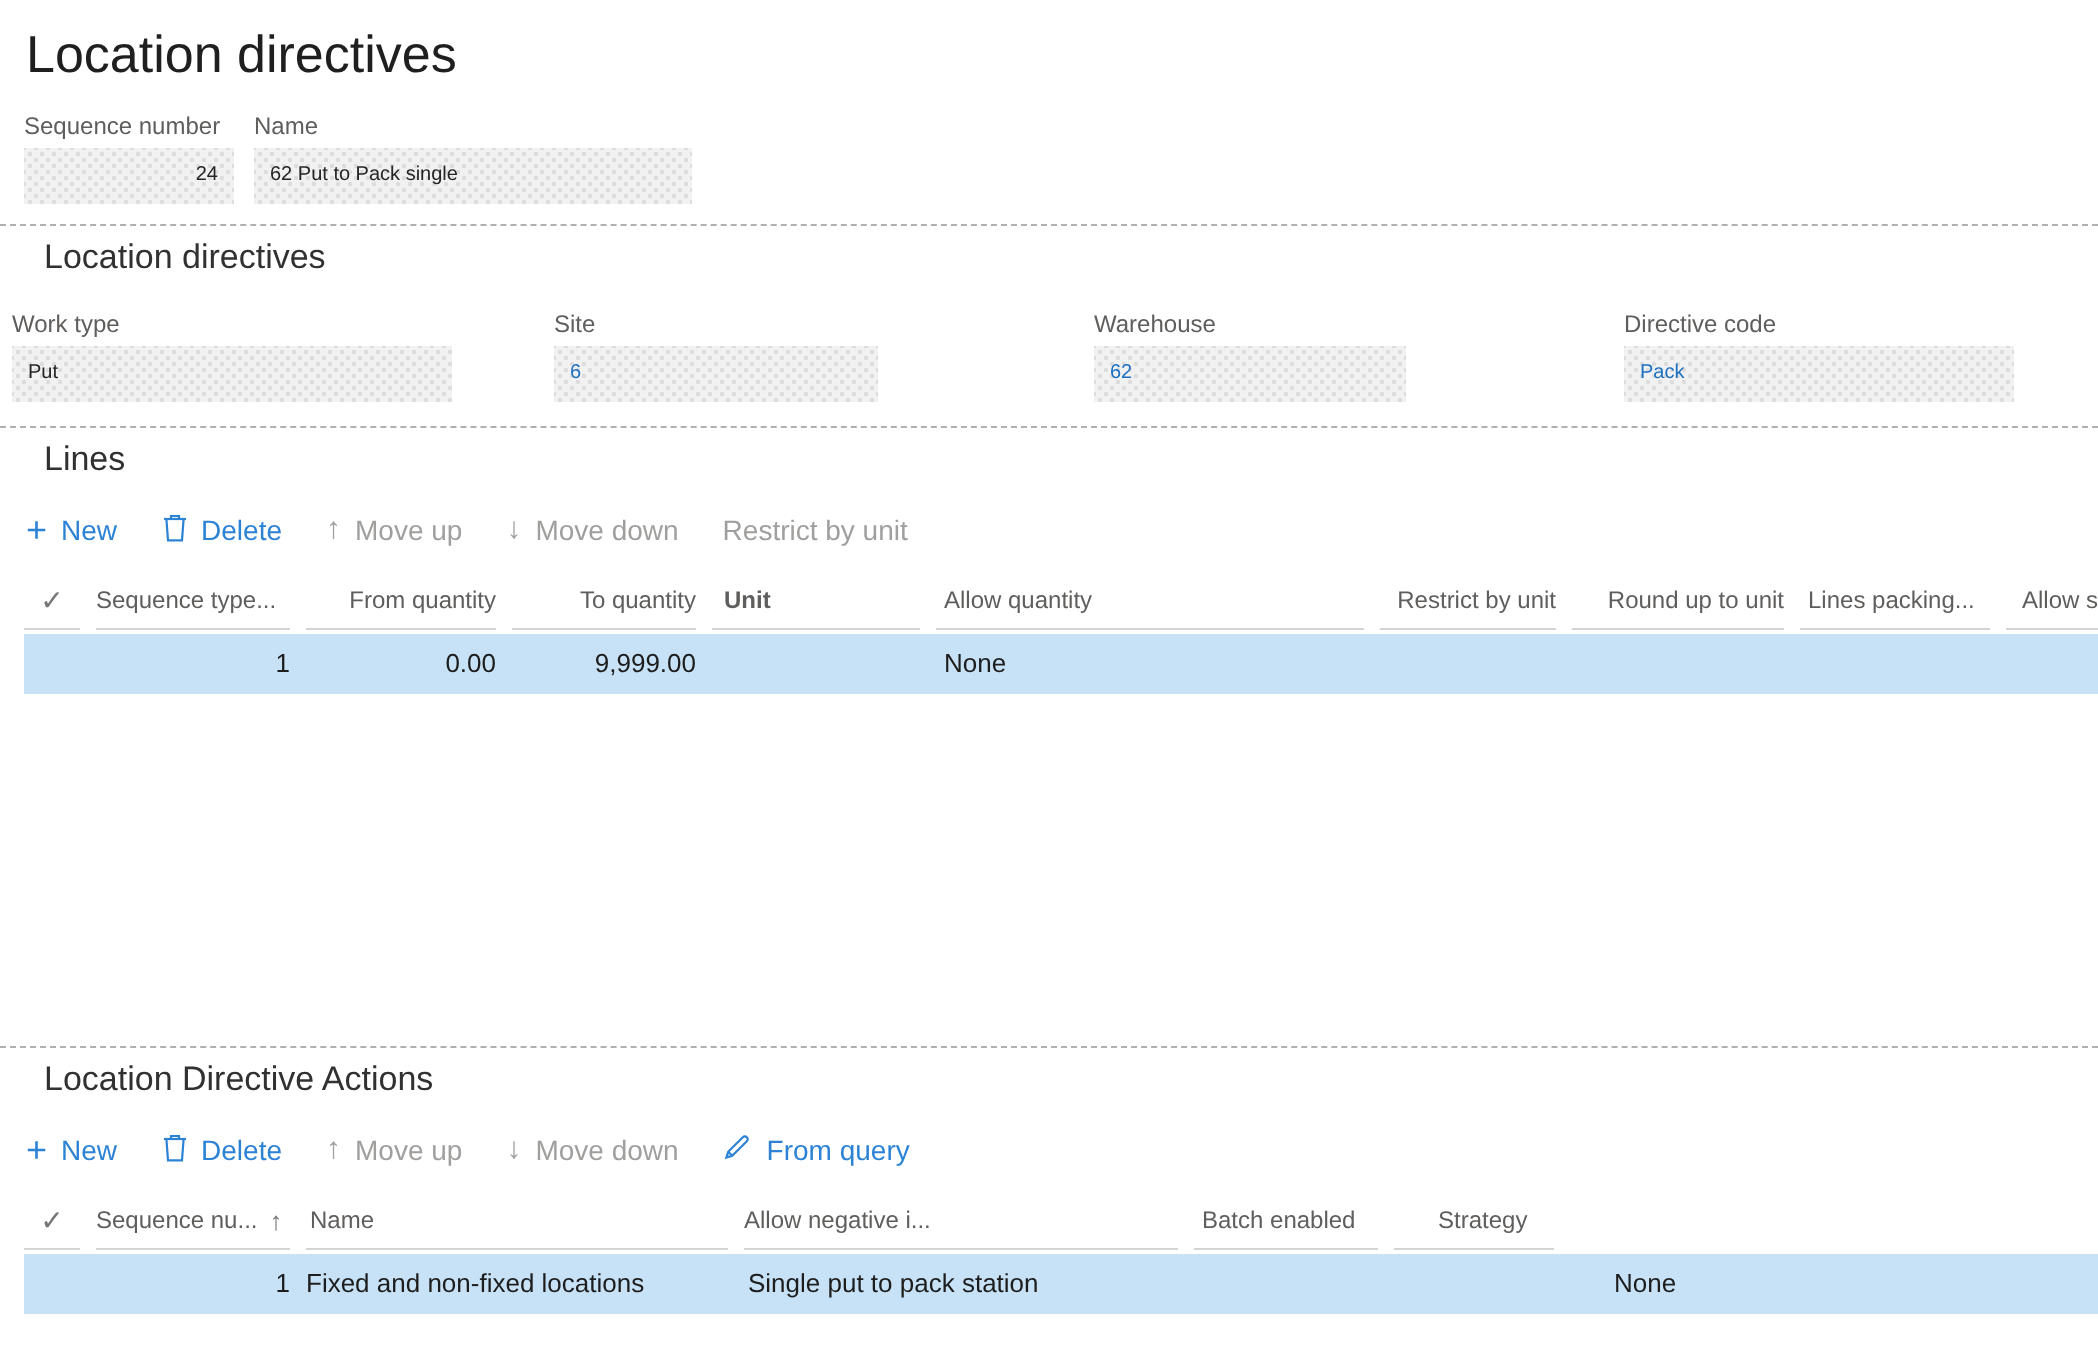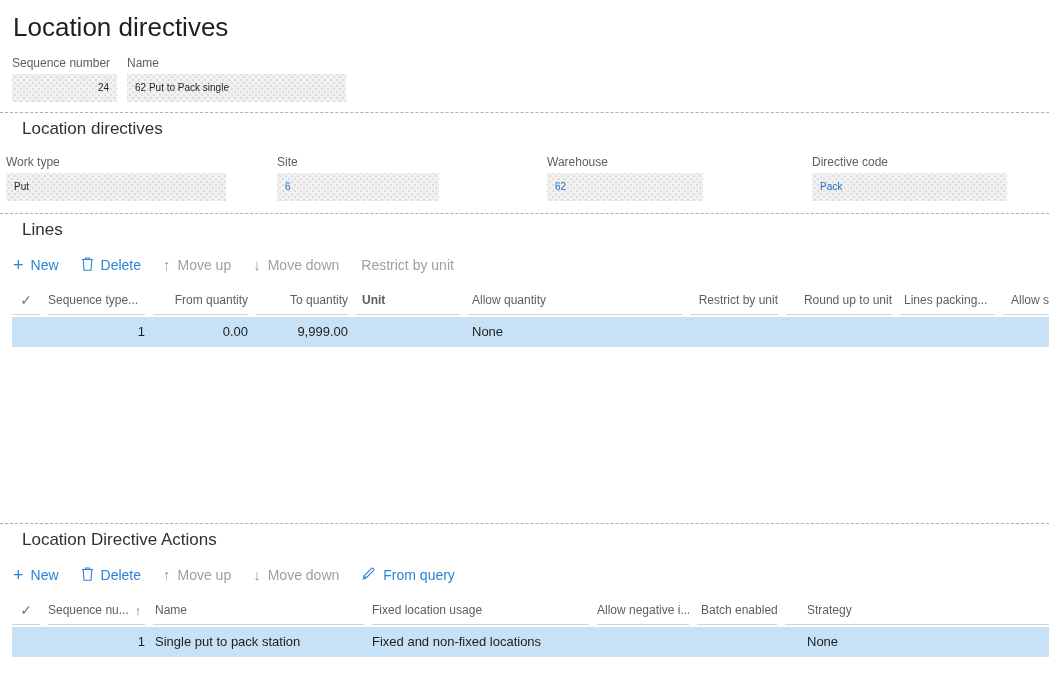--- a/index.html
+++ b/index.html
@@ -197,29 +197,28 @@
   </div>
 
   <div class="grid actions">
     <div class="g-row g-head">
       <div class="g-cell c"><span class="check-glyph">✓</span></div>
       <div class="g-cell seq-head">
         <span>Sequence nu...</span>
         <span class="sort-arrow">↑</span>
       </div>
       <div class="g-cell" style="padding-left:2px;">Name</div>
-      <div class="g-cell">Fixed location usage</div>
       <div class="g-cell">Allow negative i...</div>
       <div class="g-cell p4">Batch enabled</div>
       <div class="g-cell p22">Strategy</div>
     </div>
     <div class="g-row g-data">
       <div class="g-cell c"></div>
       <div class="g-cell r">1</div>
+      <div class="g-cell">Fixed and non-fixed locations</div>
       <div class="g-cell" style="padding-left:2px;">Single put to pack station</div>
-      <div class="g-cell">Fixed and non-fixed locations</div>
       <div class="g-cell"></div>
       <div class="g-cell p4"></div>
       <div class="g-cell p22">None</div>
     </div>
   </div>
 
 </div>
 
 </body></html>

